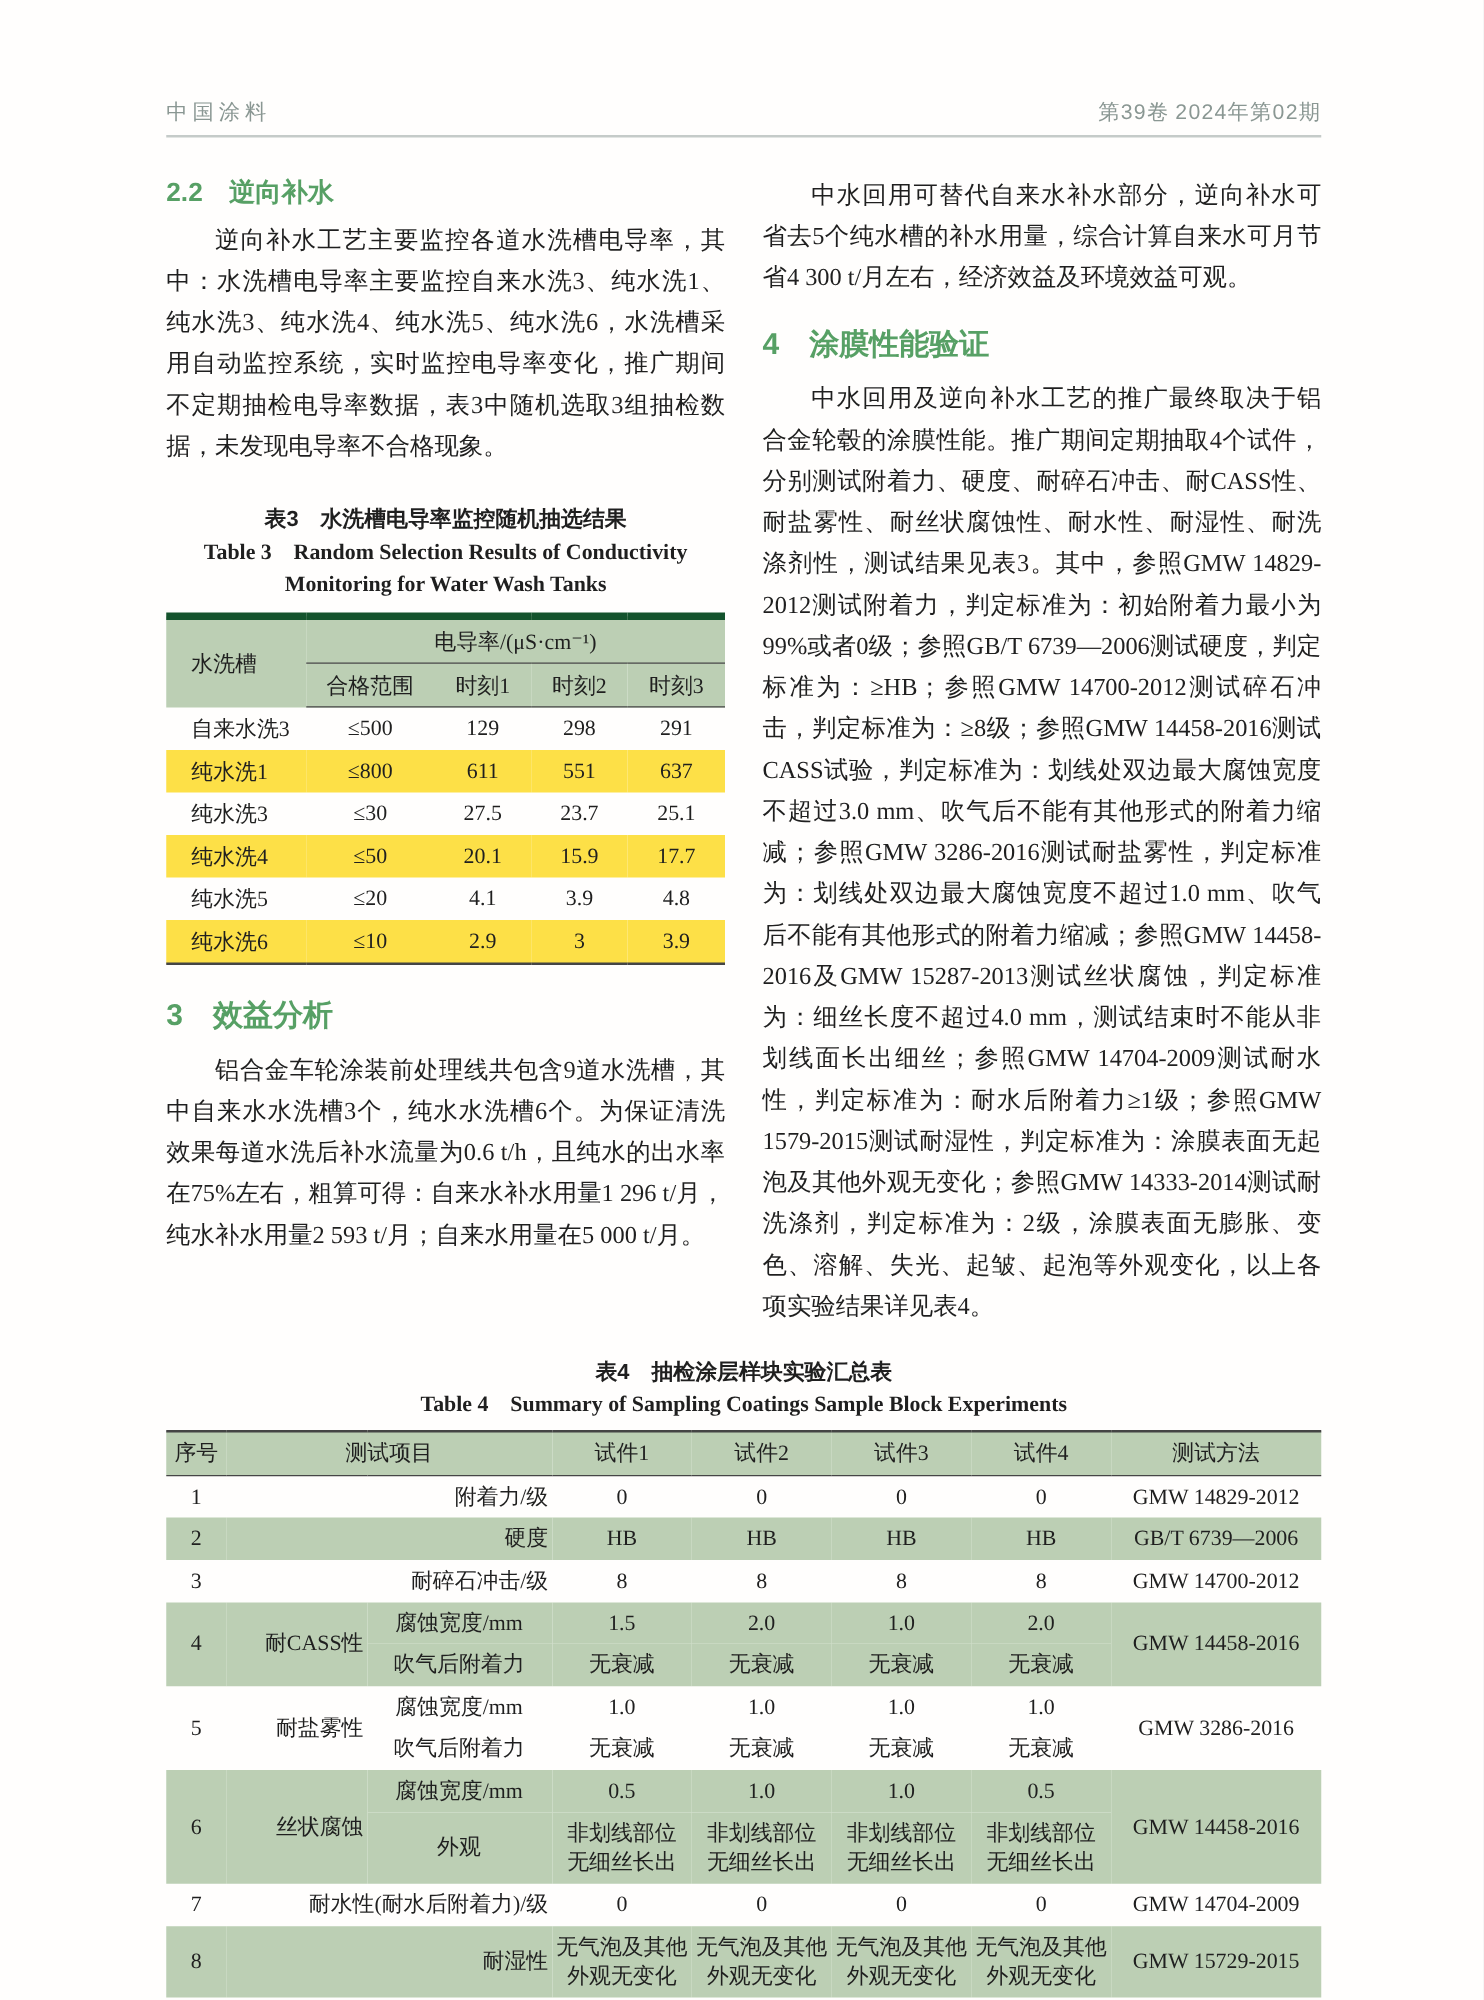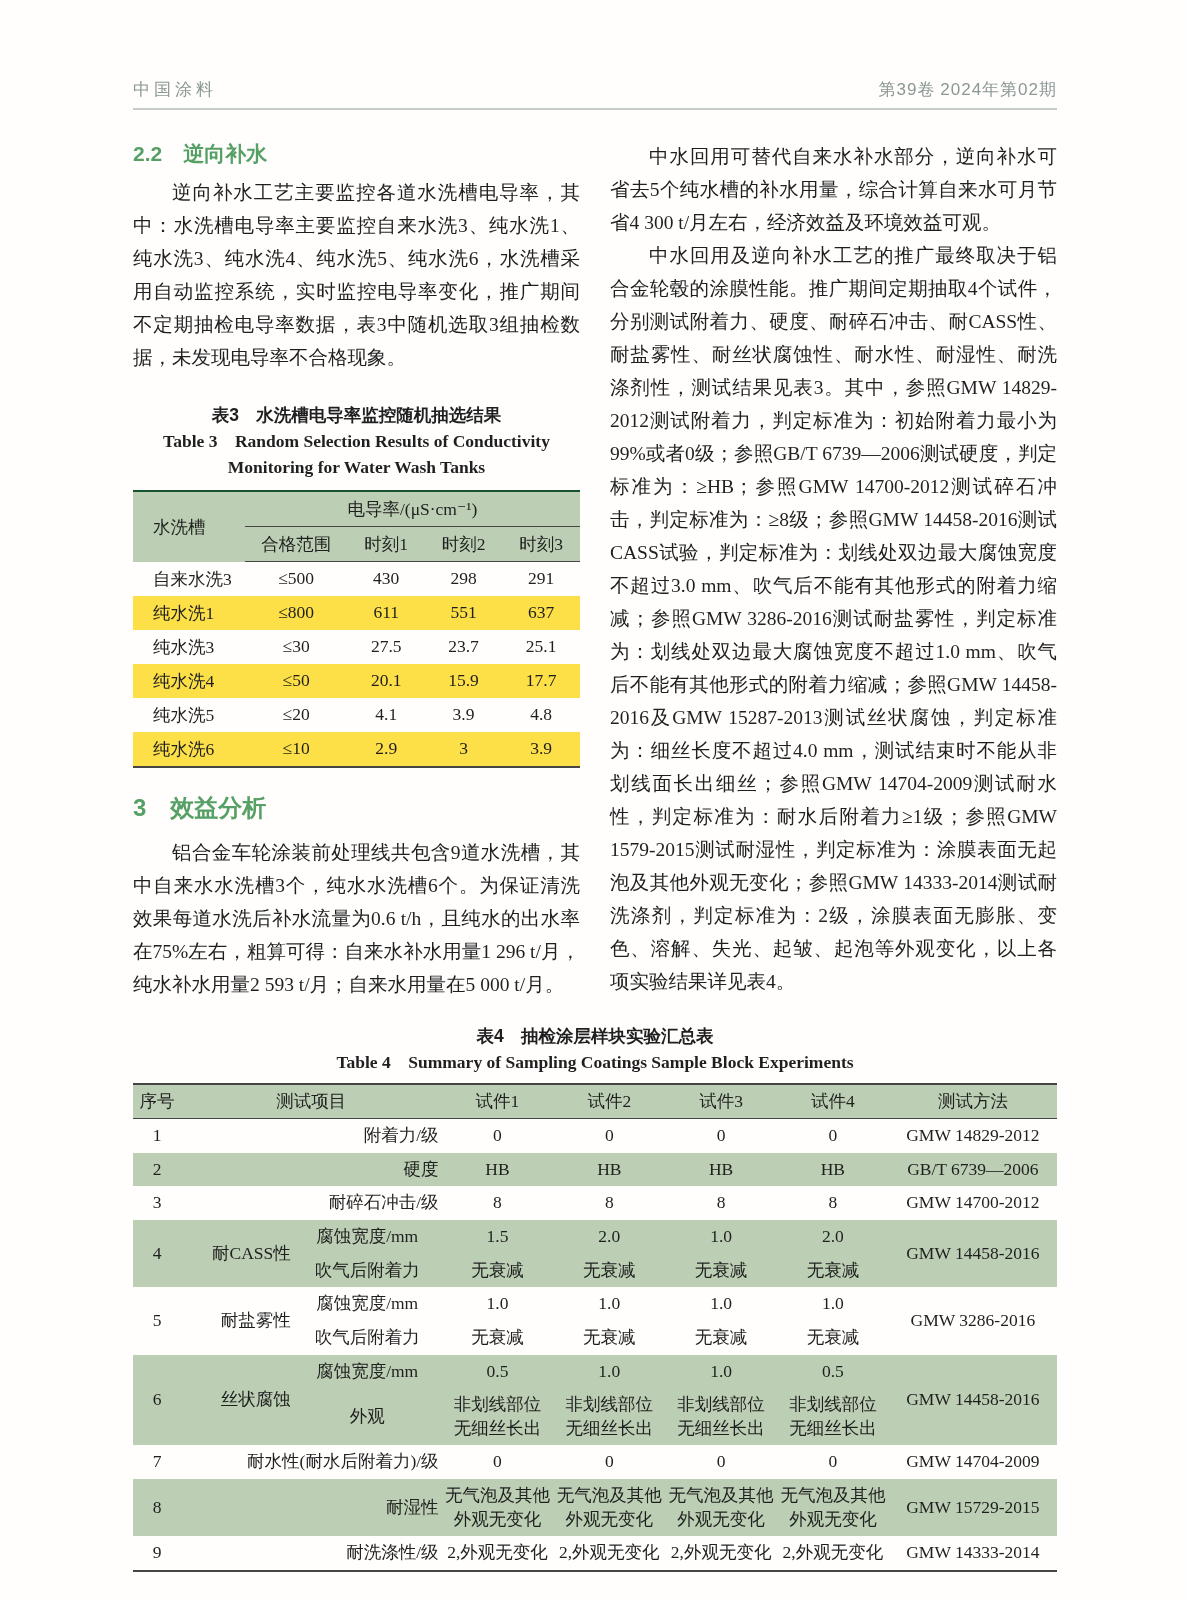--- a/index.html
+++ b/index.html
@@ -28,21 +28,21 @@
     font-size:24px;color:#57a065;font-weight:bold;}
   .col-right h2.sec-heading{margin-top:20px;}
   
   .caption{text-align:center;line-height:26px;}
   .cap-zh{font-family:"Liberation Sans","DejaVu Sans",sans-serif;font-weight:bold;font-size:17.5px;}
   .cap-en{font-weight:bold;font-size:17.5px;}
   .t3-caption{margin-top:28px;}
   .t4-caption{margin-top:22px;}
   
   table.t3{width:100%;border-collapse:collapse;table-layout:fixed;margin-top:10px;
-    border-top:2px solid #14532d;border-bottom:2px solid #454545;font-size:17.5px;}
+    border-top:6px solid #14532d;border-bottom:2px solid #454545;font-size:17.5px;}
   .t3 th,.t3 td{font-weight:normal;text-align:center;padding:5px 2px;}
   .t3 thead{background:#bccfb4;}
   .t3 thead tr:last-child th{border-bottom:1.5px solid #454545;}
   .t3 th.unit-th{border-bottom:1px solid #454545;}
   .t3 tbody tr.shade{background:#fde047;}
   .t3 td.tank,.t3 th.tank{text-align:left;padding-left:20px;}
   
   table.t4{width:100%;border-collapse:collapse;table-layout:fixed;margin-top:8px;
     border-top:2px solid #454545;border-bottom:2px solid #454545;font-size:17.5px;}
   .t4 th,.t4 td{font-weight:normal;text-align:center;padding:5px 3px;vertical-align:middle;line-height:1.35;}
@@ -96,21 +96,21 @@
             <th>合格范围</th>
             <th>时刻1</th>
             <th>时刻2</th>
             <th>时刻3</th>
           </tr>
         </thead>
         <tbody>
             <tr>
               <td class="tank">自来水洗3</td>
               <td>≤500</td>
-              <td>430</td>
+              <td>129</td>
               <td>298</td>
               <td>291</td>
             </tr>
             <tr class="shade">
               <td class="tank">纯水洗1</td>
               <td>≤800</td>
               <td>611</td>
               <td>551</td>
               <td>637</td>
             </tr>
@@ -144,20 +144,21 @@
             </tr>
           </tbody>
       </table>
 
       <h2 class="sec-heading">3　效益分析</h2>
       <p class="body-text">铝合金车轮涂装前处理线共包含9道水洗槽，其中自来水水洗槽3个，纯水水洗槽6个。为保证清洗效果每道水洗后补水流量为0.6 t/h，且纯水的出水率在75%左右，粗算可得：自来水补水用量1 296 t/月，纯水补水用量2 593 t/月；自来水用量在5 000 t/月。</p>
     </div>
 
     <div class="col col-right">
       <p class="body-text">中水回用可替代自来水补水部分，逆向补水可省去5个纯水槽的补水用量，综合计算自来水可月节省4 300 t/月左右，经济效益及环境效益可观。</p>
+      <h2 class="sec-heading">4　涂膜性能验证</h2>
       <p class="body-text">中水回用及逆向补水工艺的推广最终取决于铝合金轮毂的涂膜性能。推广期间定期抽取4个试件，分别测试附着力、硬度、耐碎石冲击、耐CASS性、耐盐雾性、耐丝状腐蚀性、耐水性、耐湿性、耐洗涤剂性，测试结果见表3。其中，参照GMW 14829-2012测试附着力，判定标准为：初始附着力最小为99%或者0级；参照GB/T 6739—2006测试硬度，判定标准为：≥HB；参照GMW 14700-2012测试碎石冲击，判定标准为：≥8级；参照GMW 14458-2016测试CASS试验，判定标准为：划线处双边最大腐蚀宽度不超过3.0 mm、吹气后不能有其他形式的附着力缩减；参照GMW 3286-2016测试耐盐雾性，判定标准为：划线处双边最大腐蚀宽度不超过1.0 mm、吹气后不能有其他形式的附着力缩减；参照GMW 14458-2016及GMW 15287-2013测试丝状腐蚀，判定标准为：细丝长度不超过4.0 mm，测试结束时不能从非划线面长出细丝；参照GMW 14704-2009测试耐水性，判定标准为：耐水后附着力≥1级；参照GMW 1579-2015测试耐湿性，判定标准为：涂膜表面无起泡及其他外观无变化；参照GMW 14333-2014测试耐洗涤剂，判定标准为：2级，涂膜表面无膨胀、变色、溶解、失光、起皱、起泡等外观变化，以上各项实验结果详见表4。</p>
     </div>
 
   </div>
 
   <div class="caption t4-caption">
     <div class="cap-zh">表4　抽检涂层样块实验汇总表</div>
     <div class="cap-en">Table 4　Summary of Sampling Coatings Sample Block Experiments</div>
   </div>
 

